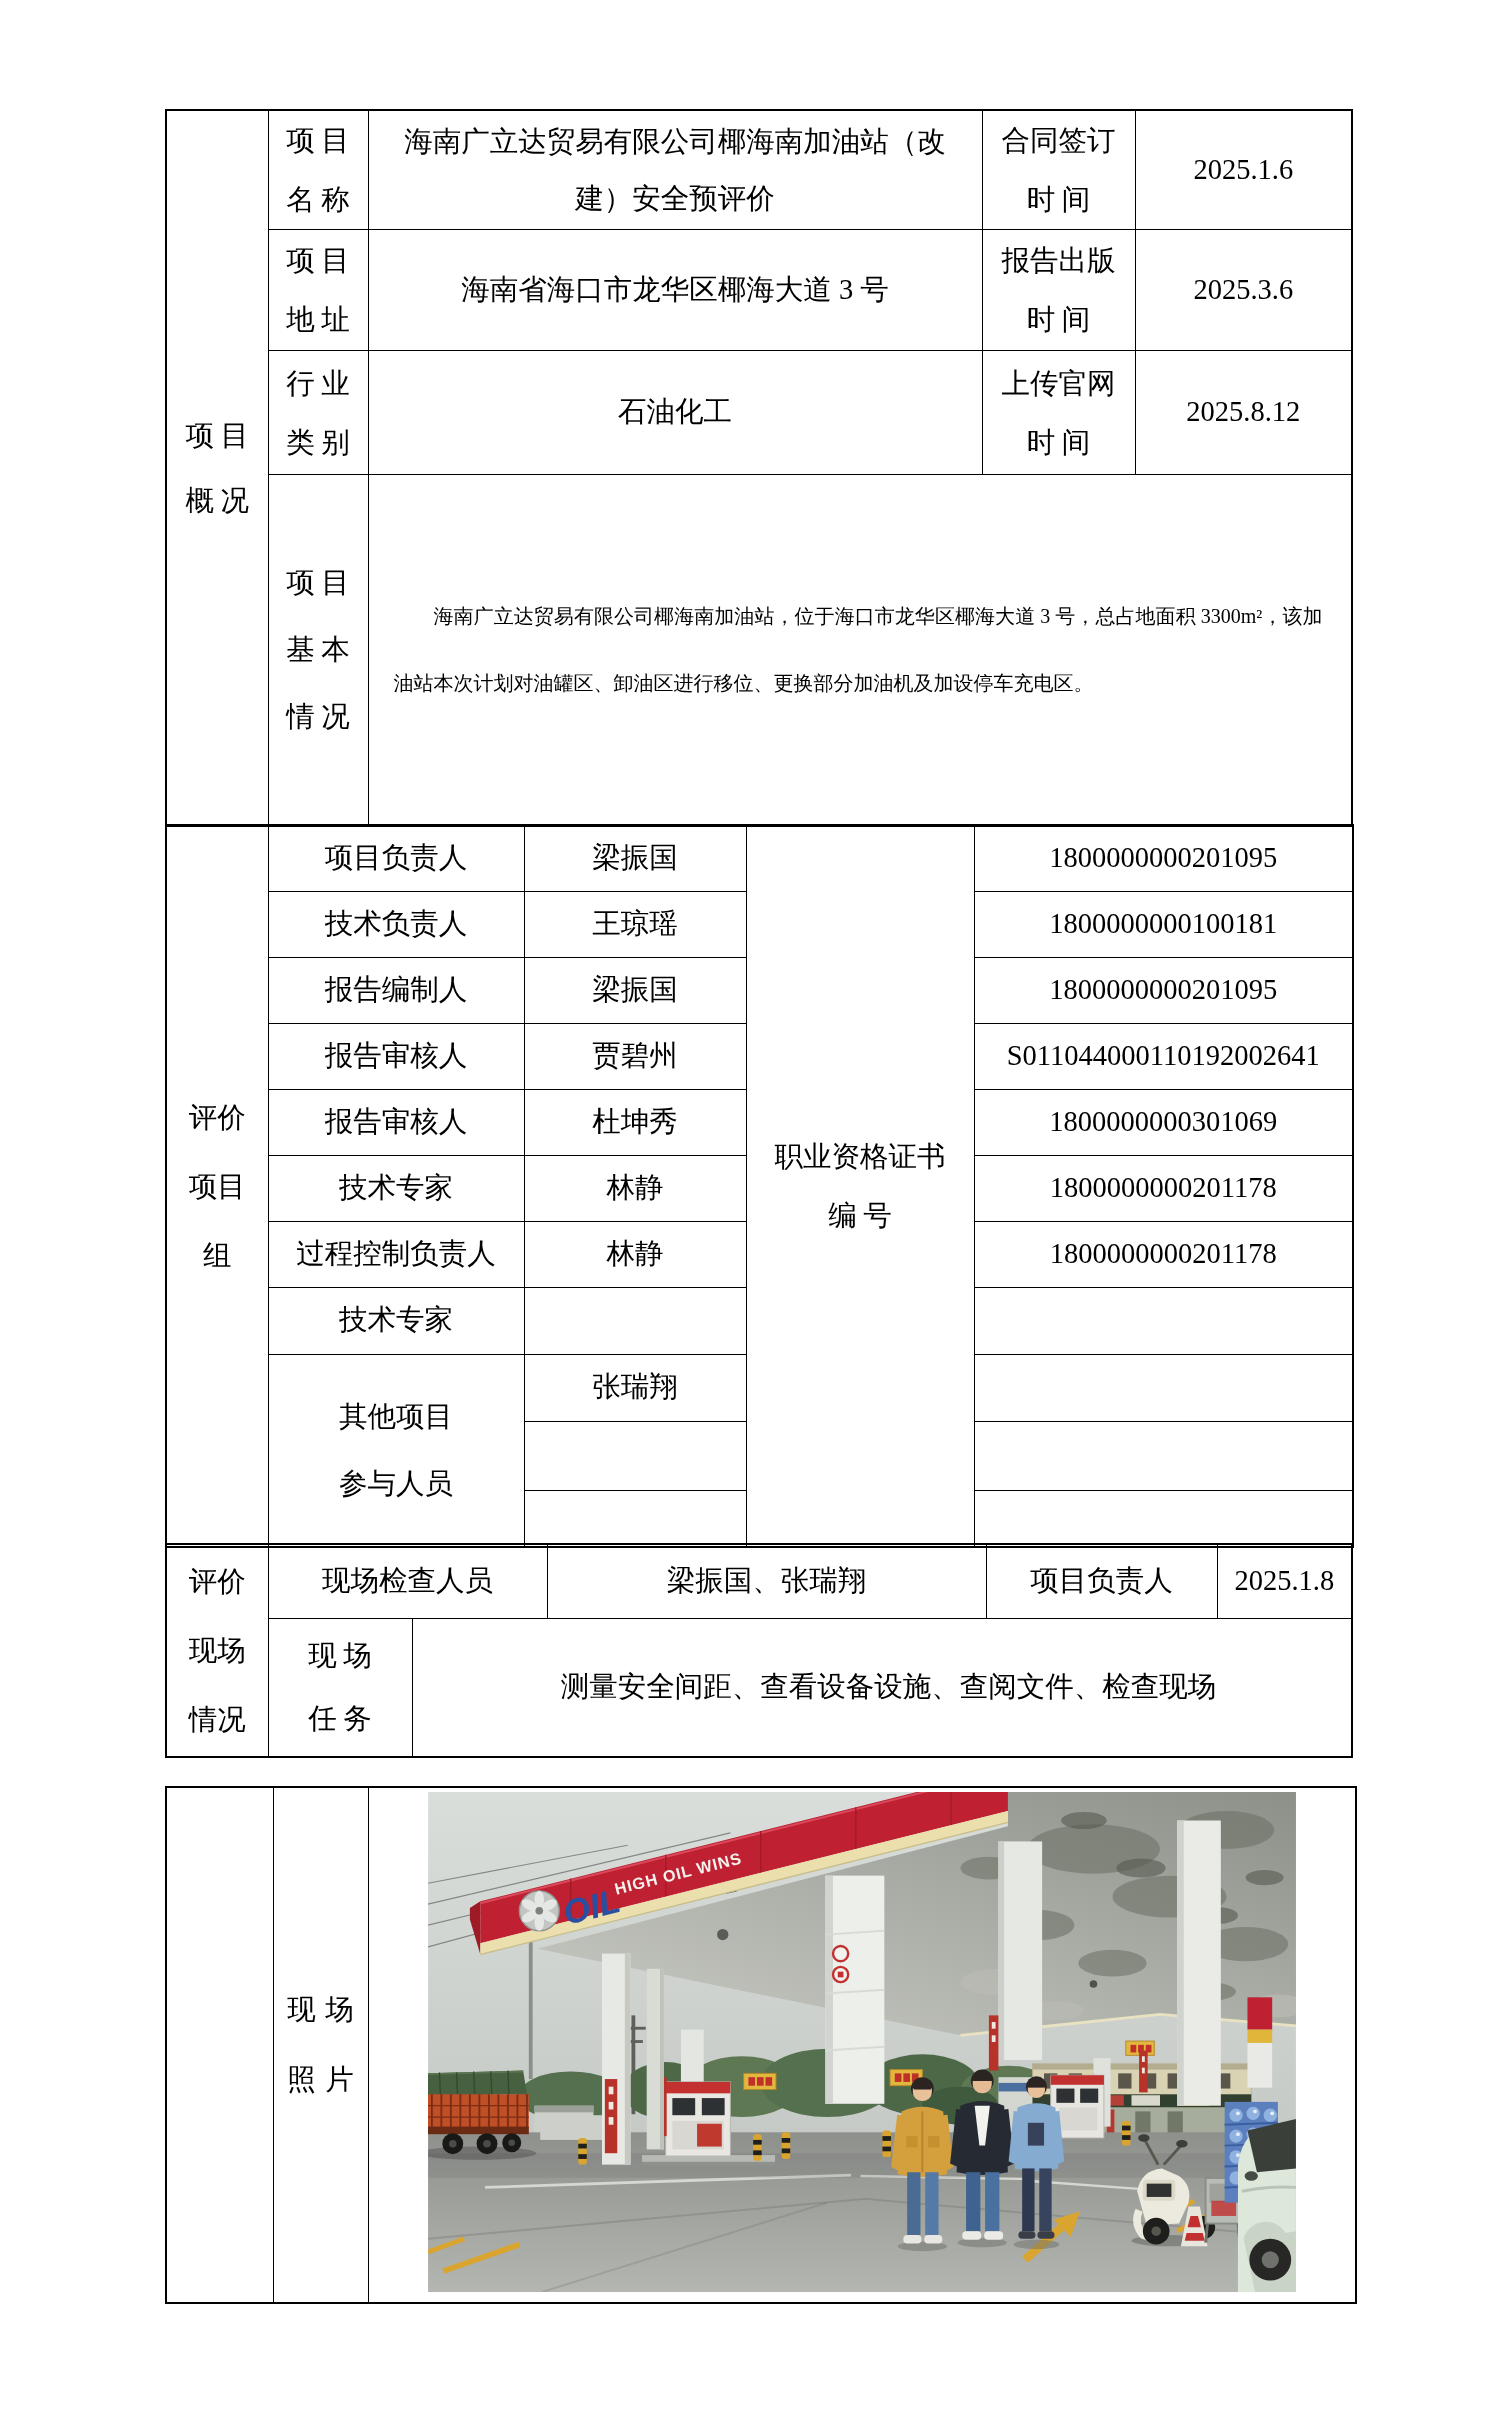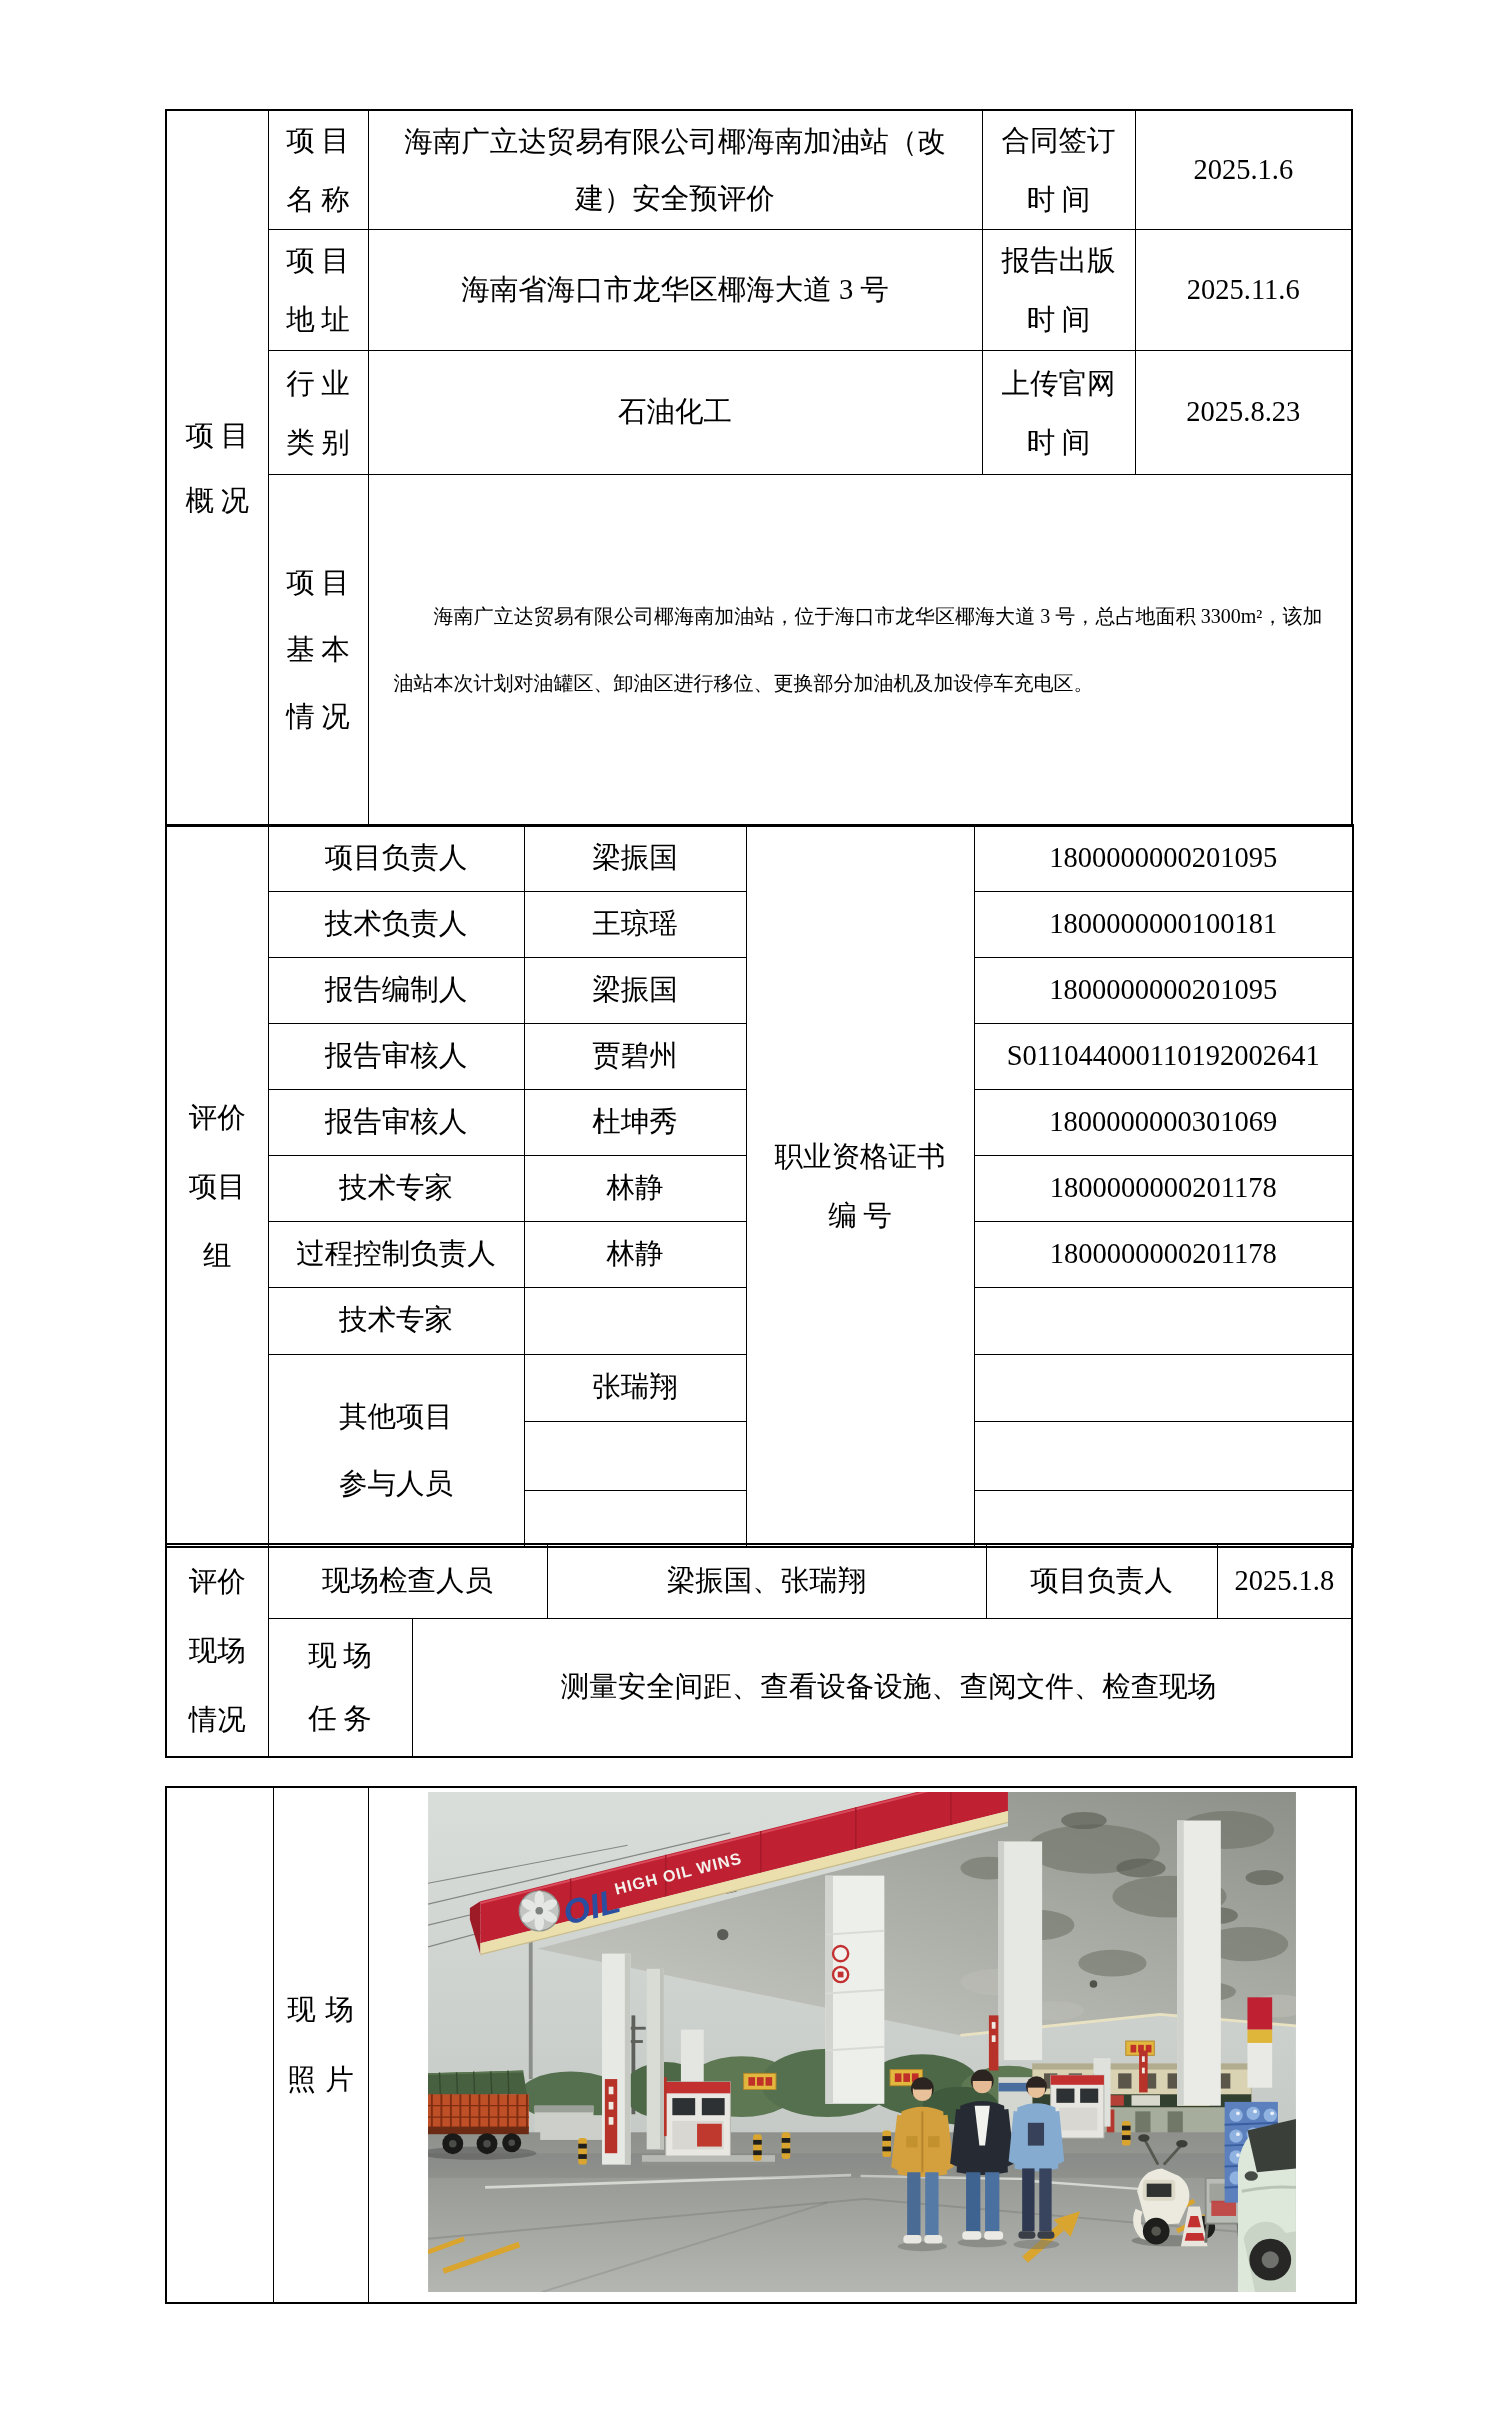--- a/index.html
+++ b/index.html
@@ -66,33 +66,33 @@
     <tr style="height:121px">
       <td class="lh62">
         <span class="ln sp1">项目</span>
         <span class="ln sp1">地址</span>
       </td>
       <td>海南省海口市龙华区椰海大道 3 号</td>
       <td class="lh62">
         <span class="ln">报告出版</span>
         <span class="ln sp1">时间</span>
       </td>
-      <td>2025.11.6</td>
+      <td>2025.3.6</td>
     </tr>
     <tr style="height:124px">
       <td class="lh62">
         <span class="ln sp1">行业</span>
         <span class="ln sp1">类别</span>
       </td>
       <td>石油化工</td>
       <td class="lh62">
         <span class="ln">上传官网</span>
         <span class="ln sp1">时间</span>
       </td>
-      <td>2025.8.23</td>
+      <td>2025.8.12</td>
     </tr>
     <tr style="height:351px">
       <td class="lh70">
         <span class="ln sp1">项目</span>
         <span class="ln sp1">基本</span>
         <span class="ln sp1">情况</span>
       </td>
       <td colspan="3" class="para">海南广立达贸易有限公司椰海南加油站，位于海口市龙华区椰海大道 3 号，总占地面积 3300m²，该加油站本次计划对油罐区、卸油区进行移位、更换部分加油机及加设停车充电区。</td>
     </tr>
   </tbody>

